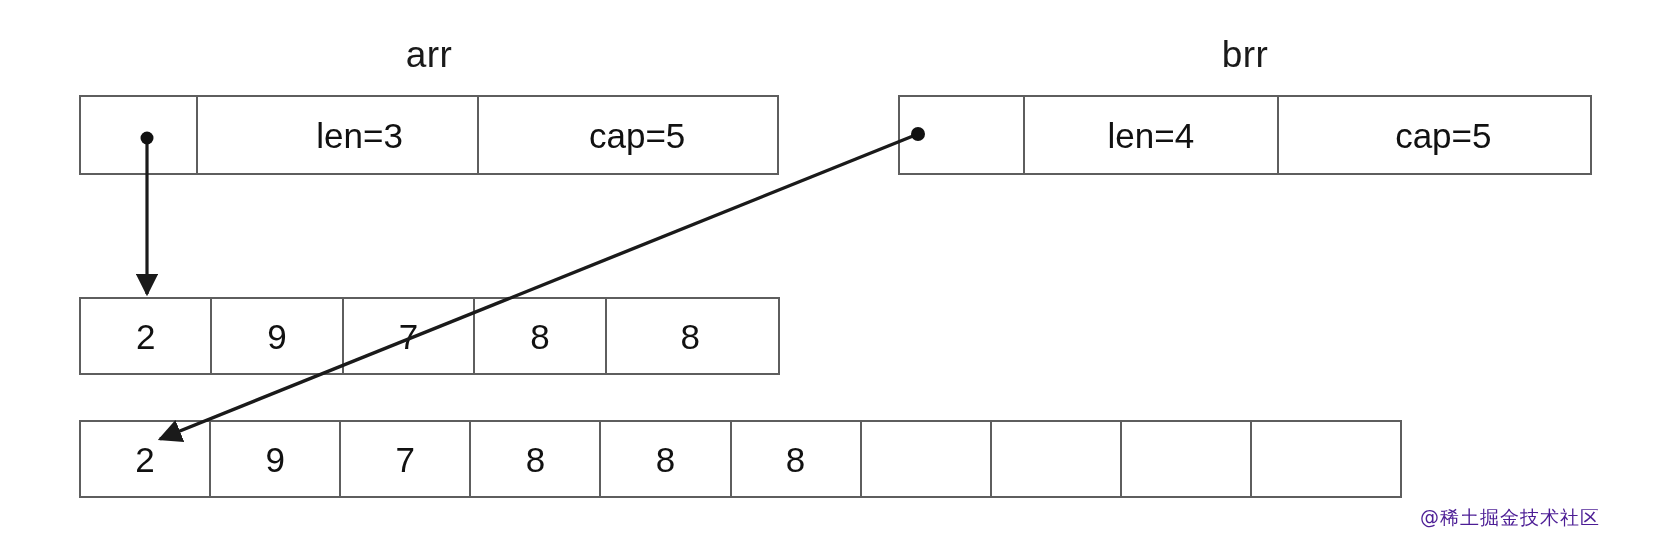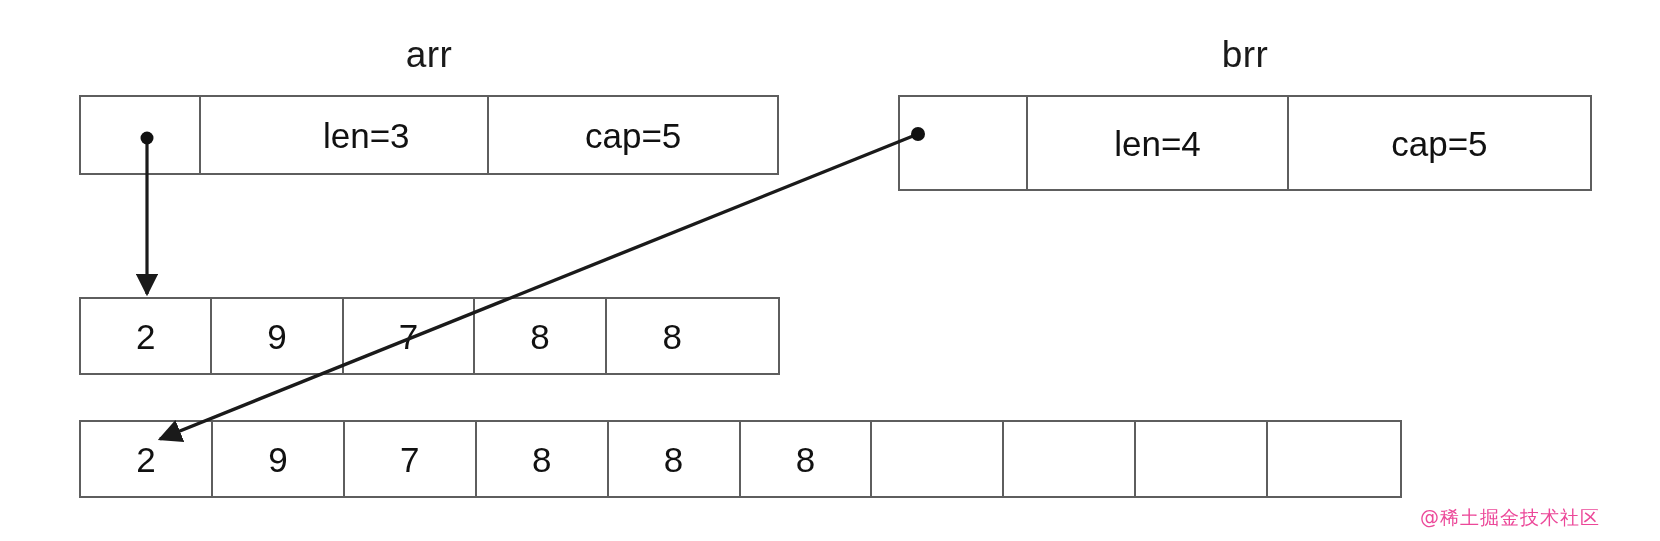--- a/index.html
+++ b/index.html
@@ -44,20 +44,21 @@
     align-items: center;
     justify-content: center;
     font-size: 35px;
     color: #111111;
     line-height: 1;
     white-space: nowrap;
     background: #ffffff;
   }
   .row .cell:last-child {
     border-right: none;
+    margin-left: 18px;
   }
 
   
   #arr-struct .cell:nth-child(1) { width: 129px; }
   #arr-struct .cell:nth-child(2) { width: 262px; margin-left: 44px; }
   #arr-struct .cell:nth-child(3) { width: 309px; }
 
   #brr-struct .cell:nth-child(1) { width: 129px; }
   #brr-struct .cell:nth-child(2) { width: 262px; }
   #brr-struct .cell:nth-child(3) { width: 303px; }
@@ -73,42 +74,42 @@
     top: 0;
     width: 1660px;
     height: 541px;
     pointer-events: none;
   }
 
   
   #watermark {
     position: absolute;
     font-size: 19px;
-    color: #ec4899;
+    color: #4c1d95;
     letter-spacing: 1px;
     white-space: nowrap;
     font-family: "DejaVu Sans", sans-serif;
   }
 </style>
 </head>
 <body>
 
 <div id="canvas">
 
   <div class="struct-title" id="brr-title" style="left:898px; top:36px; width:694px;">brr</div>
 
   <div class="struct-title" id="arr-title" style="left:79px; top:36px; width:700px;">arr</div>
 
   <div class="row" id="arr-struct" style="left:79px; top:95px; width:700px; height:80px;">
     <div class="cell"></div>
     <div class="cell">len=3</div>
     <div class="cell">cap=5</div>
   </div>
 
-  <div class="row" id="brr-struct" style="left:898px; top:95px; width:694px; height:96px;justify-content:center;">
+  <div class="row" id="brr-struct" style="left:898px; top:95px; width:694px; height:80px;justify-content:center;">
     <div class="cell"></div>
     <div class="cell">len=4</div>
     <div class="cell">cap=5</div>
   </div>
 
   <div class="row arr-cells" id="arr-backing" style="left:79px; top:297px; width:701px; height:78px;">
       <div class="cell">2</div>
       <div class="cell">9</div>
       <div class="cell">7</div>
       <div class="cell">8</div>

